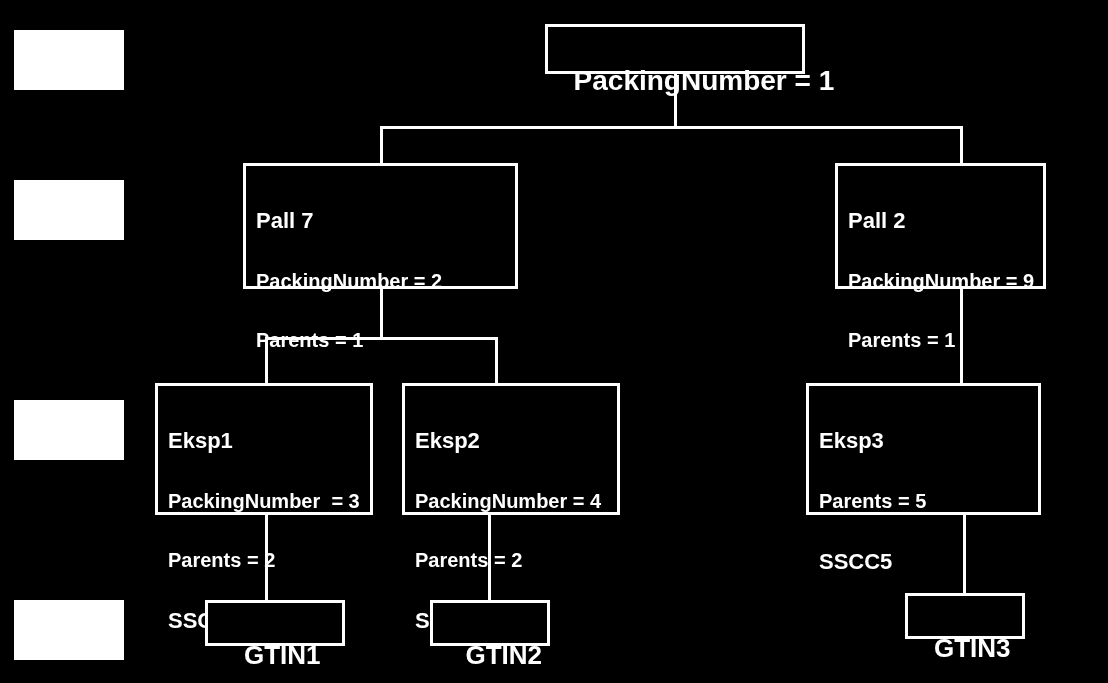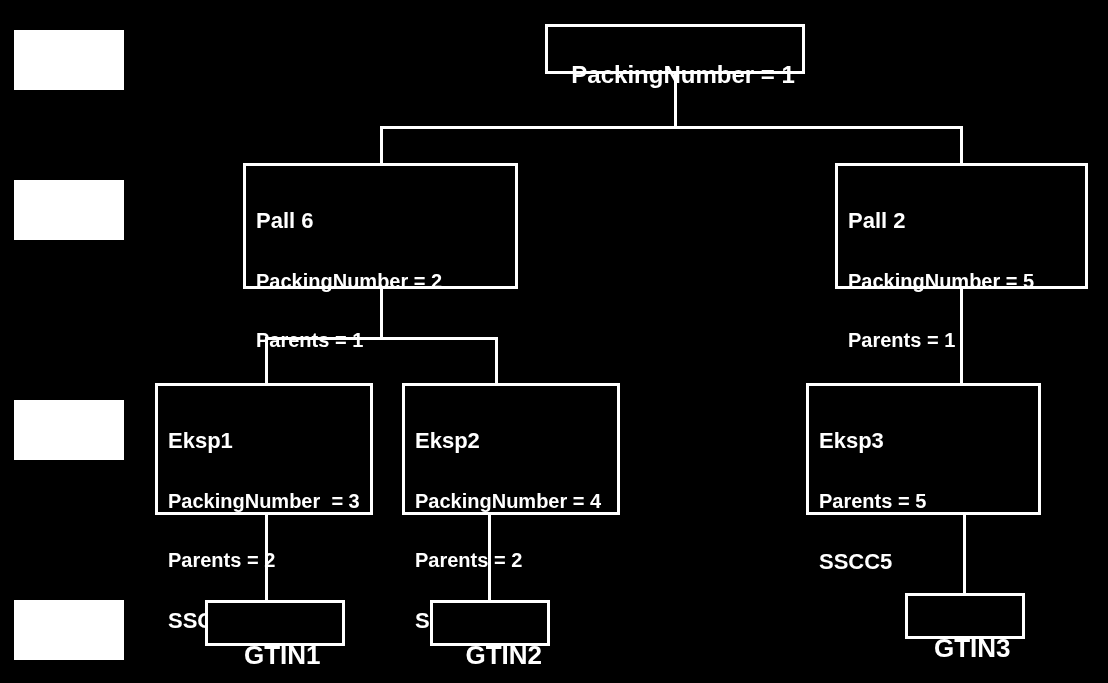--- a/index.html
+++ b/index.html
@@ -26,50 +26,50 @@
     box-sizing: border-box;
     font-weight: bold;
     white-space: pre;
     color: #fff;
     background: #000;
   }
   .node .line0 { font-size: 22px; font-weight: bold; }
   .node .line1,
   .node .line2 { font-size: 20px; font-weight: bold; }
   .node .line3 { font-size: 22px; font-weight: bold; }
-  .single-line { font-size: 24px; font-weight: bold; text-align: center; }
+  .single-line { font-size: 28px; font-weight: bold; text-align: center; }
   .gtin { font-size: 26px; font-weight: bold; text-align: center; }
 
   
   .hline, .vline { position: absolute; background: #fff; }
   .hline { height: 3px; }
   .vline { width: 3px; }
 </style>
 </head>
 <body>
 
 <div class="row-marker" style="left:14px; top:30px;"></div>
 <div class="row-marker" style="left:14px; top:180px;"></div>
 <div class="row-marker" style="left:14px; top:400px;"></div>
 <div class="row-marker" style="left:14px; top:600px;"></div>
 
 <div class="node single-line" style="left:545px; top:24px; width:260px; height:50px;">
   <span>PackingNumber = 1</span>
 </div>
 
 <div class="node" style="left:243px; top:163px; width:275px; height:126px;">
-  <div class="line0">Pall 6</div>
+  <div class="line0">Pall 7</div>
   <div class="line1">PackingNumber = 2</div>
   <div class="line2">Parents = 1</div>
   <div class="line3">SSCC1</div>
 </div>
 
-<div class="node" style="left:835px; top:163px; width:253px; height:126px;">
+<div class="node" style="left:835px; top:163px; width:211px; height:126px;">
   <div class="line0">Pall 2</div>
-  <div class="line1">PackingNumber = 5</div>
+  <div class="line1">PackingNumber = 9</div>
   <div class="line2">Parents = 1</div>
   <div class="line3">SSCC4</div>
 </div>
 
 <div class="node" style="left:155px; top:383px; width:218px; height:132px;">
   <div class="line0">Eksp1</div>
   <div class="line1">PackingNumber  = 3</div>
   <div class="line2">Parents = 2</div>
   <div class="line3">SSCC2</div>
 </div>

